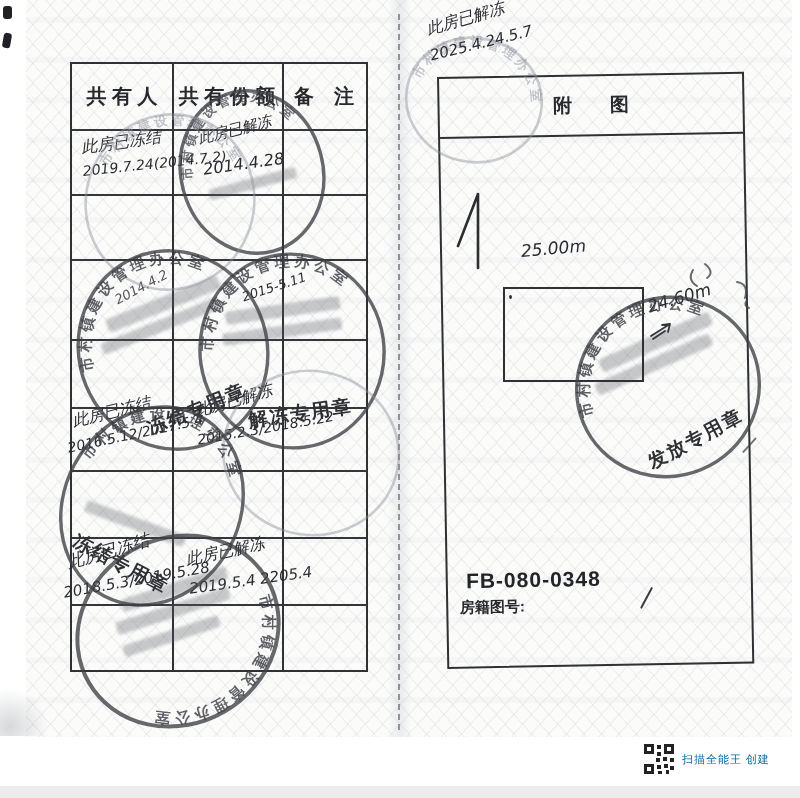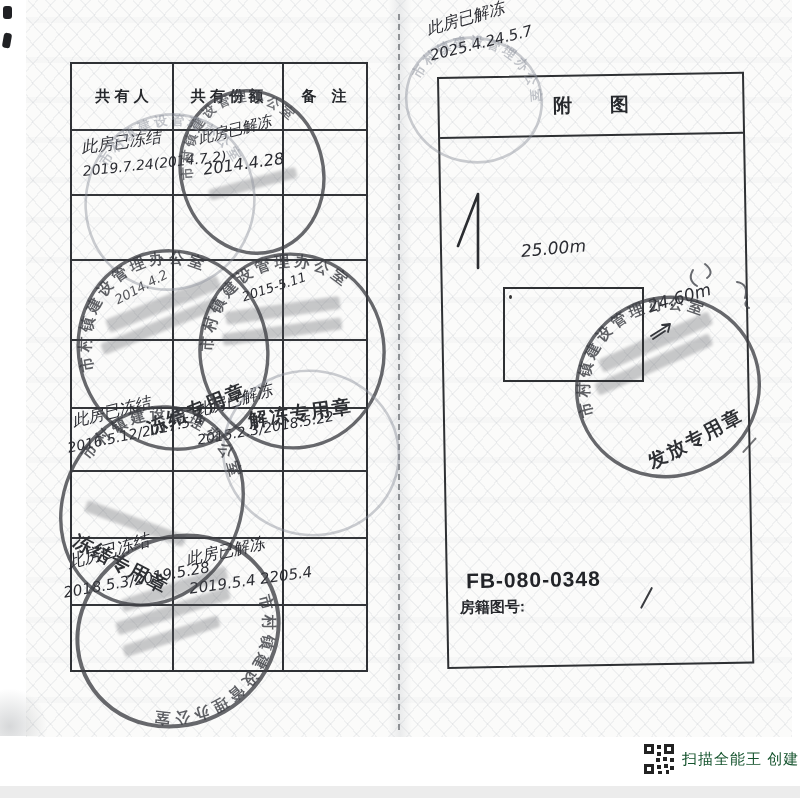--- a/index.html
+++ b/index.html
@@ -30,21 +30,21 @@
   }
   
   .ltable{
     position:absolute;left:70px;top:62px;width:294px;height:606px;
     border:2px solid #2f3135;
   }
   .vline{position:absolute;top:0;bottom:0;width:2px;background:#2f3135;}
   .hline{position:absolute;left:0;right:0;height:2px;background:#34363a;}
   .th{
     position:absolute;top:0;height:65px;display:flex;align-items:center;justify-content:center;
-    font-size:15px;font-weight:bold;color:#26282c;
+    font-size:20px;font-weight:bold;color:#26282c;
   }
   
   .hw{
     position:absolute;white-space:nowrap;color:#2a2b31;
     font-family:"DejaVu Sans",sans-serif;font-style:italic;
     transform-origin:left top;
   }
   
   .stamp{position:absolute;}
   .ring{fill:none;stroke:#3d3f44;stroke-width:3.4;opacity:.78;}
@@ -80,21 +80,21 @@
   .mark{position:absolute;background:#3a3c40;transform-origin:left top;border-radius:1px;}
   
   .blob{position:absolute;background:#202124;border-radius:3px;}
   .corner-smudge{
     position:absolute;left:0;top:688px;width:48px;height:48px;
     background:radial-gradient(circle at 20% 80%, rgba(120,125,130,.3), transparent 70%);
   }
   .bottom-strip{position:absolute;left:0;top:786px;width:800px;height:12px;background:#ececec;}
   
   .footer{position:absolute;left:644px;top:744px;display:flex;align-items:center;gap:8px;}
-  .wm-text{font-size:15px;color:#14532d;letter-spacing:1px;font-family:Liberation Sans, sans-serif;}
+  .wm-text{font-size:11px;color:#0369a1;letter-spacing:1px;font-family:Liberation Serif, serif;}
 </style>
 </head>
 <body>
 
 <div class="paper">
   <div class="texture"></div>
 </div>
 <div class="seam"></div>
 <div class="fold"></div>
 

